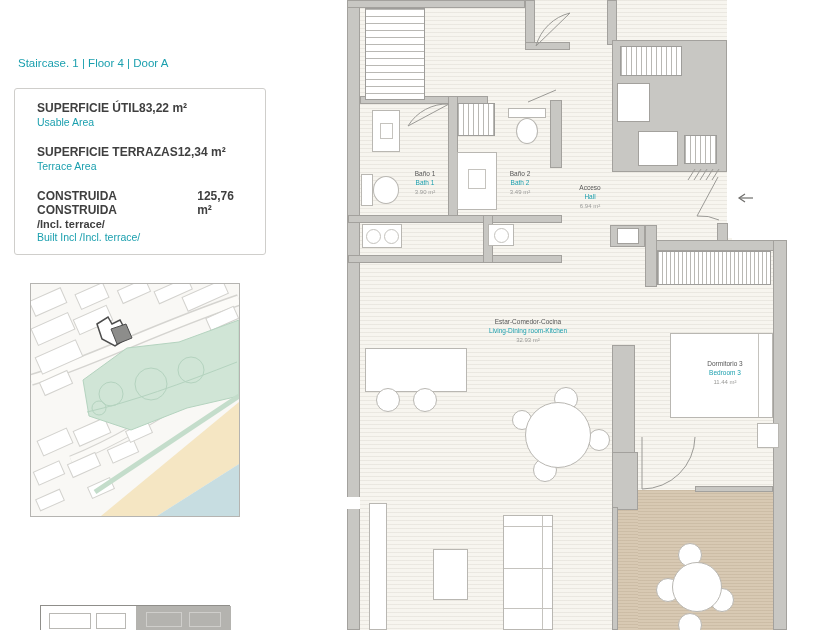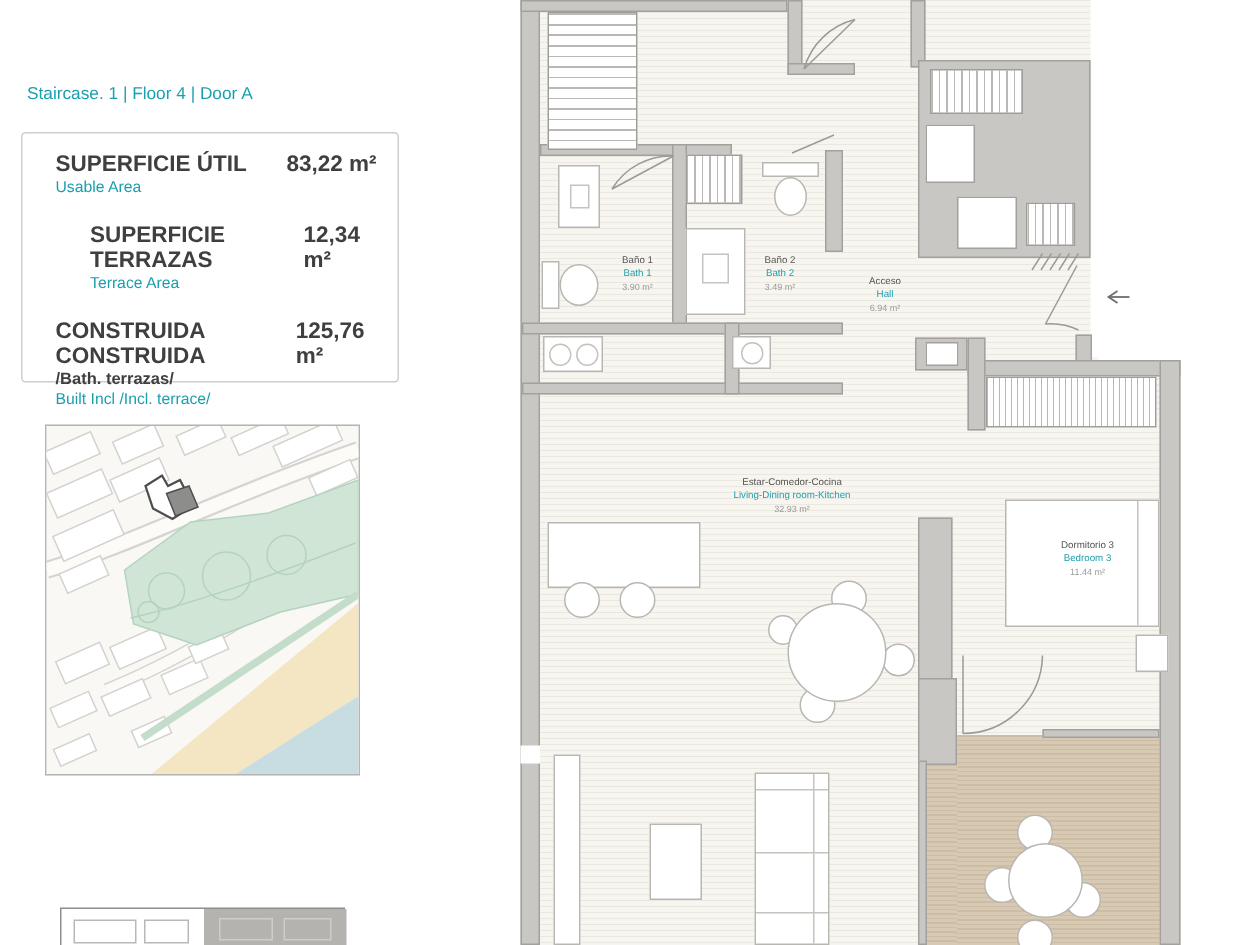--- a/index.html
+++ b/index.html
@@ -5,21 +5,21 @@
   html,body{margin:0;padding:0;background:#fff;}
   .page{position:relative;width:840px;height:630px;background:#fff;overflow:hidden;
         font-family:"Liberation Sans",sans-serif;}
   .abs{position:absolute;box-sizing:border-box;}
 
   
   .hdr-es{left:18px;top:38px;font-size:12.5px;font-weight:bold;color:#3c3c3c;letter-spacing:.3px;}
   .hdr-en{left:18px;top:57px;font-size:11.5px;color:#1a9fae;}
   .sumbox{left:14px;top:88px;width:252px;height:167px;border:1.5px solid #cfcecb;border-radius:3px;background:#fff;padding:12px 14px 0 22px;}
   .srow{margin-bottom:9px;}
-  .srow .l1{display:flex;justify-content:space-between;font-size:15px;font-weight:bold;color:#3f3f3f;}
+  .srow .l1{display:flex;font-size:12px;font-weight:bold;color:#3f3f3f;}
   .srow .l2{font-size:10.5px;color:#1a9fae;margin-top:1px;}
   .srow .note{font-size:11px;font-weight:bold;color:#3f3f3f;margin-top:1px;}
 
   .map{left:30px;top:283px;width:210px;height:234px;border:1px solid #b5b4b1;background:#f9f8f5;}
 
   .mini{left:40px;top:605px;width:190px;height:40px;border:1.5px solid #8f8e8a;background:#fff;}
   .mini .g{position:absolute;left:95px;top:0;width:95px;height:40px;background:#b4b3af;}
   .mini .r{position:absolute;border:1px solid #b9b8b4;background:#fff;}
   .mini .gr{position:absolute;border:1px solid #cfcecb;background:#b4b3af;}
 
@@ -48,33 +48,33 @@
   <div class="abs hdr-en">Staircase. 1 | Floor  4 | Door A</div>
 
   <div class="abs sumbox">
     <div class="srow">
       <div class="l1">
           <span>SUPERFICIE ÚTIL</span>
           <span>83,22 m²</span>
         </div>
       <div class="l2">Usable Area</div>
     </div>
-    <div class="srow" style="margin-top:17px;margin-left:23px;">
+    <div class="srow" style="margin-top:17px;">
       <div class="l1">
           <span>SUPERFICIE TERRAZAS</span>
           <span>12,34 m²</span>
         </div>
       <div class="l2">Terrace Area</div>
     </div>
     <div class="srow" style="margin-top:17px;">
       <div class="l1">
           <span>CONSTRUIDA CONSTRUIDA</span>
           <span>125,76 m²</span>
         </div>
-      <div class="note">/Bath. terrazas/</div>
+      <div class="note">/Incl. terrace/</div>
       <div class="l2">Built Incl /Incl. terrace/</div>
     </div>
   </div>
 
   <div class="abs map">
     <svg width="208" height="232" viewBox="0 0 208 232">
       <rect x="0" y="0" width="208" height="232" fill="#f9f8f5"></rect>
 
       <path d="M 0 96 C 60 78 120 46 208 16" stroke="#d5d4d0" stroke-width="12" fill="none"></path>
       <path d="M 0 96 C 60 78 120 46 208 16" stroke="#fcfbf8" stroke-width="9" fill="none"></path>

